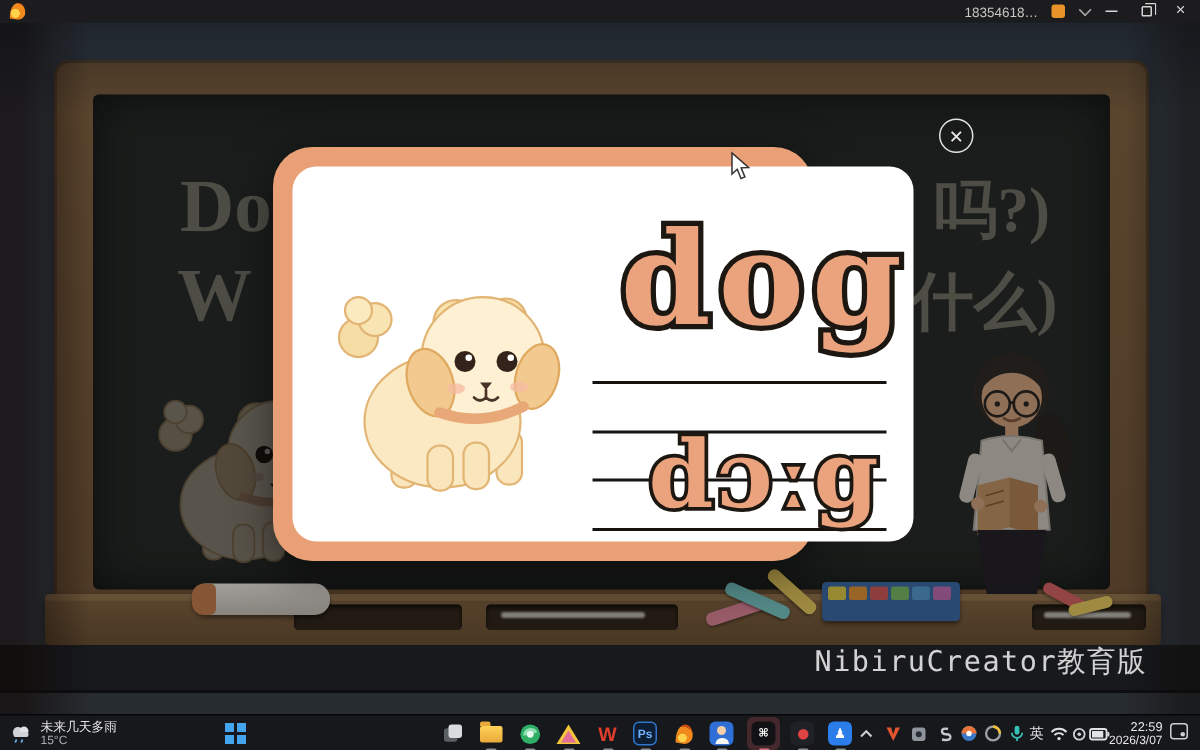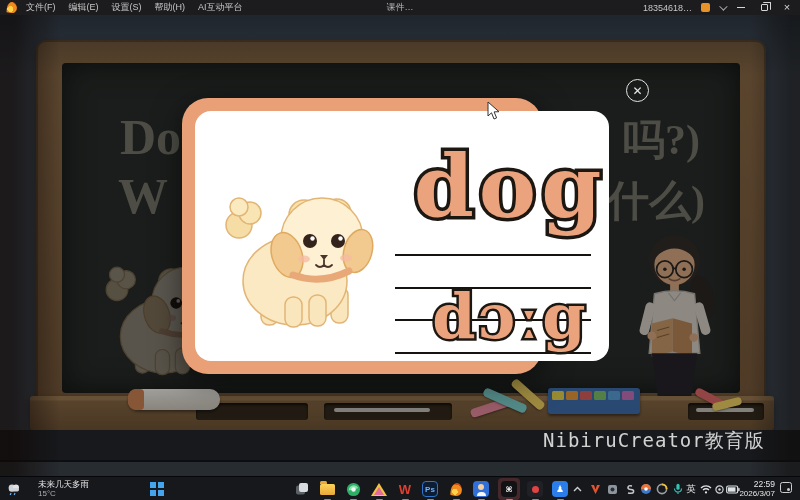--- a/index.html
+++ b/index.html
@@ -81,21 +81,21 @@
 
   #card-close { left:626px; top:79px; width:23px; height:23px; border-radius:50%;
       border:1.6px solid #e3e3e3; z-index:55; color:#e8e8e8; display:flex; align-items:center;
       justify-content:center; font-size:12px; cursor:pointer; }
 
   #cursor { left:487px; top:101px; z-index:60; }
 
   
   #taskbar { left:0; top:476px; width:800px; height:24px; background:#17181c; z-index:90;
              border-top:1px solid #06070a; }
-  #weather { left:6px; top:2px; display:flex; gap:16px; align-items:center; color:#e3e3e3; }
+  #weather { left:6px; top:2px; display:flex; gap:5px; align-items:center; color:#e3e3e3; }
   #weather .t1 { font-size:8.5px; line-height:10px; }
   #weather .t2 { font-size:8px; color:#a9adb3; line-height:9px; }
   .tb-ico { position:absolute; top:3px; width:18px; height:18px; display:flex;
             align-items:center; justify-content:center; cursor:pointer; }
   .run-dot { position:absolute; top:21.5px; width:7px; height:2px; border-radius:1px; background:#8a8f96; }
   #start-ico { display:grid; grid-template-columns:6px 6px; grid-template-rows:6px 6px; gap:1.4px; }
   #start-ico div { background:#45a4ee; }
   #searchpill { left:170px; top:2px; width:118px; height:20px; background:#2e2f35; border:1px solid #46474c;
       border-radius:10px; display:flex; align-items:center; padding:0 2px 0 8px; cursor:text; }
   #searchpill .s-txt { color:#8f9398; font-size:9.5px; margin-left:5px; flex:1; }
@@ -128,28 +128,20 @@
   #clock .dt { font-size:8px; line-height:9px; }
   #notif { left:780px; top:5px; width:12px; height:11px; border:1.2px solid #cfcfcf; border-radius:2.5px; position:absolute; }
   #notif::after { content:""; position:absolute; right:1px; bottom:1px; width:3px; height:3px;
       background:#cfcfcf; border-radius:50%; }
 </style>
 </head>
 <body>
 
 <div id="titlebar" class="abs">
   <div class="logo"></div>
-  <div class="menus">
-    <span>文件(F)</span>
-    <span>编辑(E)</span>
-    <span>设置(S)</span>
-    <span>帮助(H)</span>
-    <span>AI互动平台</span>
-  </div>
-  <div class="doc-title">课件…</div>
   <div class="right">
     <span>18354618…</span>
     <span class="acct-badge"></span>
     <span class="chev"></span>
     <span class="winbtn">
         <span class="min-glyph"></span>
       </span>
     <span class="winbtn">
         <span class="max-glyph"></span>
       </span>

